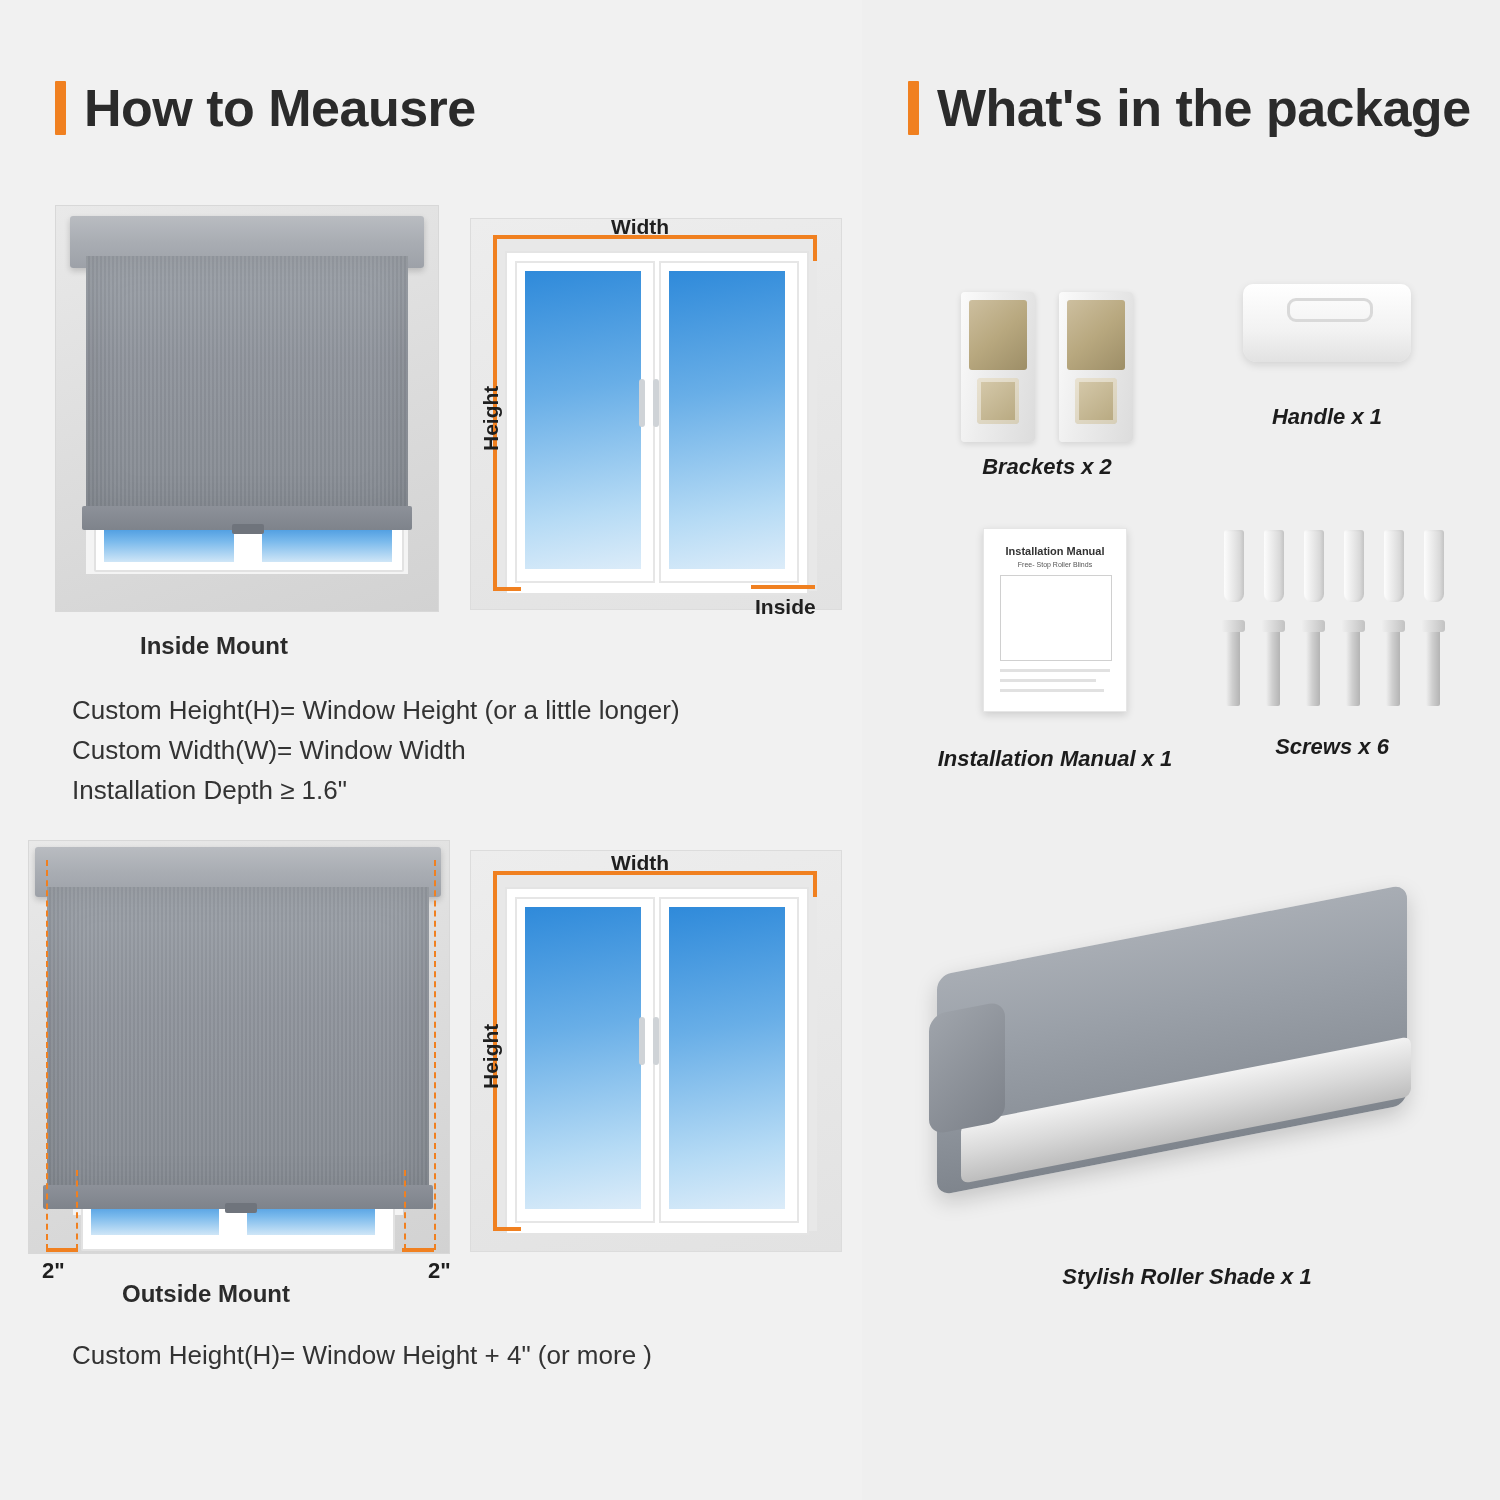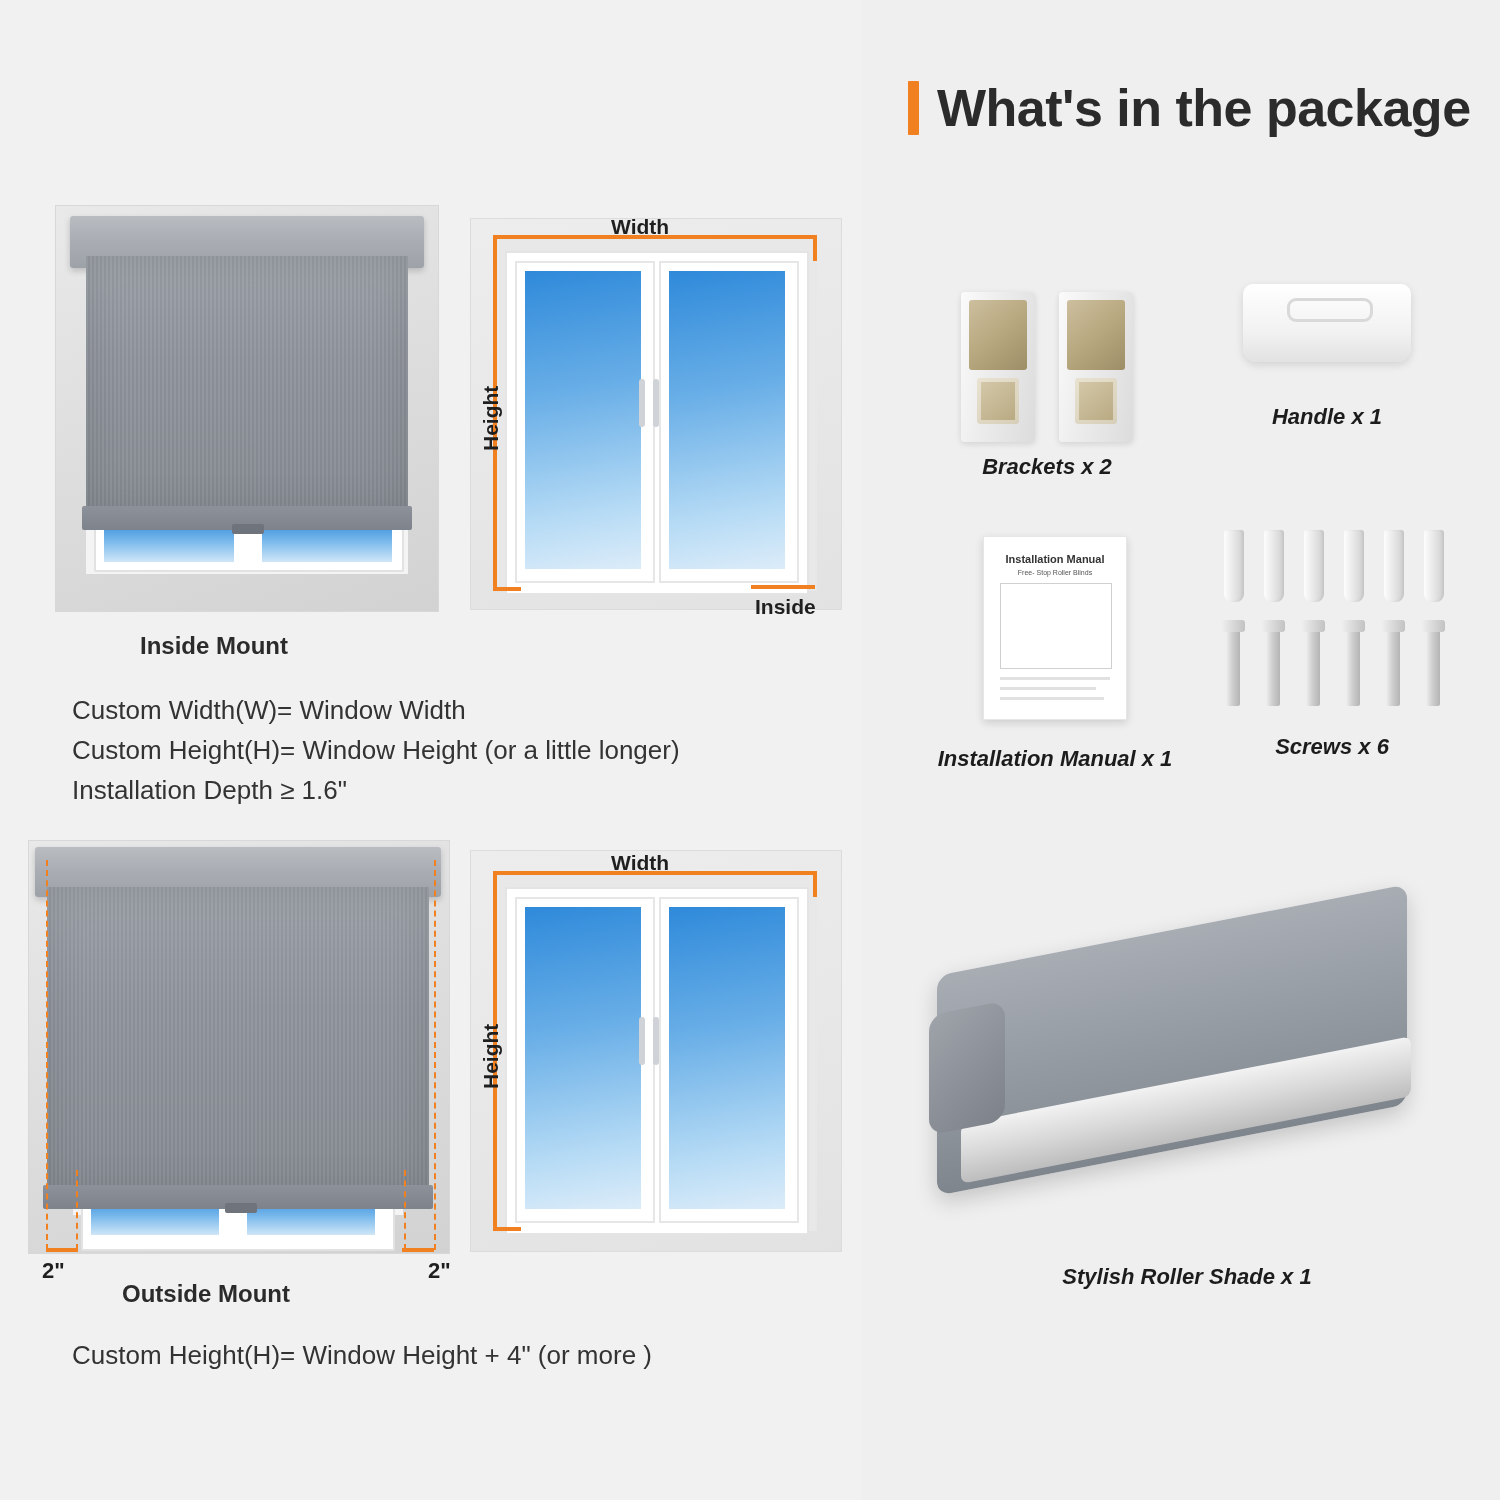--- a/index.html
+++ b/index.html
@@ -207,20 +207,24 @@
     border-radius:8px;
   }
 </style>
 </head>
 <body>
 
 <div class="page">
 
   <div class="col-left">
 
+    <div class="heading" id="h-left">
+      <span class="bar"></span>
+      <span class="txt">How to Meausre</span>
+    </div>
 
     <div class="mount-block" style="top:200px;height:620px;">
 
       <div class="shade-photo" style="position:absolute;left:55px;top:5px;width:382px;height:405px;">
         <div class="wall-inner" style="left:30px;top:38px;width:322px;height:330px;"></div>
         <div class="win-frame" style="left:38px;top:50px;width:306px;height:312px;"></div>
         <div class="win-glass" style="left:48px;top:318px;width:130px;height:38px;"></div>
         <div class="win-glass" style="left:206px;top:318px;width:130px;height:38px;"></div>
         <div class="valance" style="left:14px;top:10px;width:354px;height:52px;"></div>
         <div class="fabric" style="left:30px;top:50px;width:322px;height:255px;"></div>
@@ -245,22 +249,22 @@
         <div class="mk mk-h" style="left:280px;top:366px;width:64px;"></div>
 
         <span class="mlabel" style="left:140px;top:-4px;">Width</span>
         <span class="mlabel vert" style="left:8px;top:232px;">Height</span>
         <span class="mlabel" style="left:284px;top:376px;">Inside</span>
       </div>
 
       <span class="mount-title" style="left:140px;top:432px;">Inside Mount</span>
 
       <div class="mount-lines" style="left:72px;top:490px;">
+        <div>Custom Height(H)= Window Height (or a little longer)</div>
         <div>Custom Width(W)= Window Width</div>
-        <div>Custom Height(H)= Window Height (or a little longer)</div>
         <div>Installation Depth ≥ 1.6"</div>
       </div>
     </div>
 
     <div class="mount-block" style="top:840px;height:600px;">
 
       <div class="shade-photo" style="position:absolute;left:28px;top:0px;width:420px;height:412px;">
         <div class="wall-inner" style="left:44px;top:44px;width:330px;height:330px;"></div>
         <div class="win-frame" style="left:52px;top:350px;width:310px;height:56px;"></div>
         <div class="win-glass" style="left:62px;top:360px;width:128px;height:34px;"></div>
@@ -323,21 +327,21 @@
     </div>
 
     <div class="pkg-item" style="left:340px;top:248px;width:250px;">
       <div style="display:flex;justify-content:center;height:150px;align-items:center;">
         <div class="handle-shape"></div>
       </div>
       <div class="pkg-cap" style="margin-top:6px;">Handle x 1</div>
     </div>
 
     <div class="pkg-item" style="left:48px;top:520px;width:290px;">
-      <div style="display:flex;justify-content:center;height:200px;align-items:flex-end;">
+      <div style="display:flex;justify-content:center;height:200px;align-items:center;">
         <div class="manual">
           <div class="m-title">Installation Manual</div>
           <div class="m-sub">Free- Stop Roller Blinds</div>
           <div class="m-box"></div>
           <div class="m-line" style="top:140px;width:110px;"></div>
           <div class="m-line" style="top:150px;width:96px;"></div>
           <div class="m-line" style="top:160px;width:104px;"></div>
         </div>
       </div>
       <div class="pkg-cap" style="margin-top:26px;">Installation Manual x 1</div>

